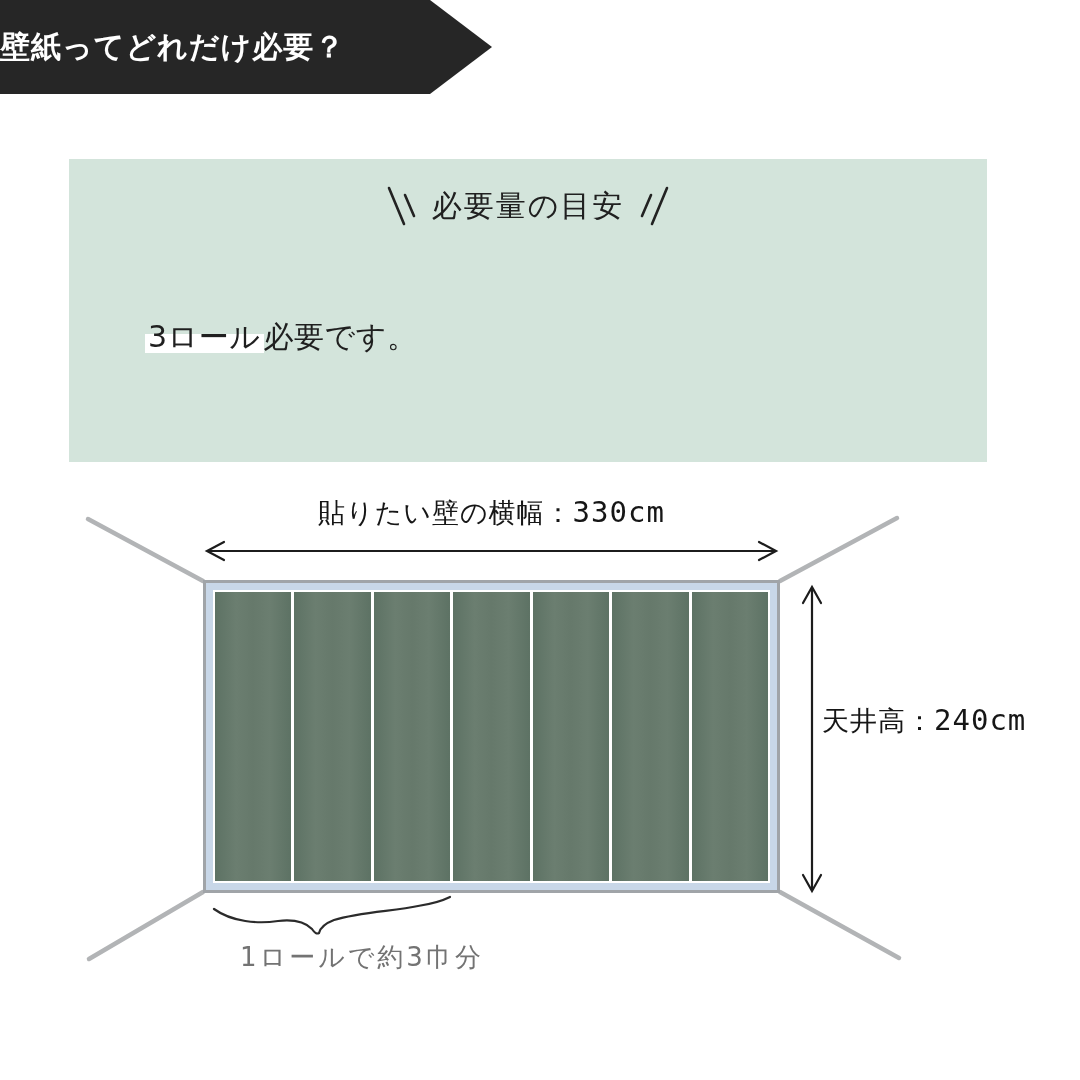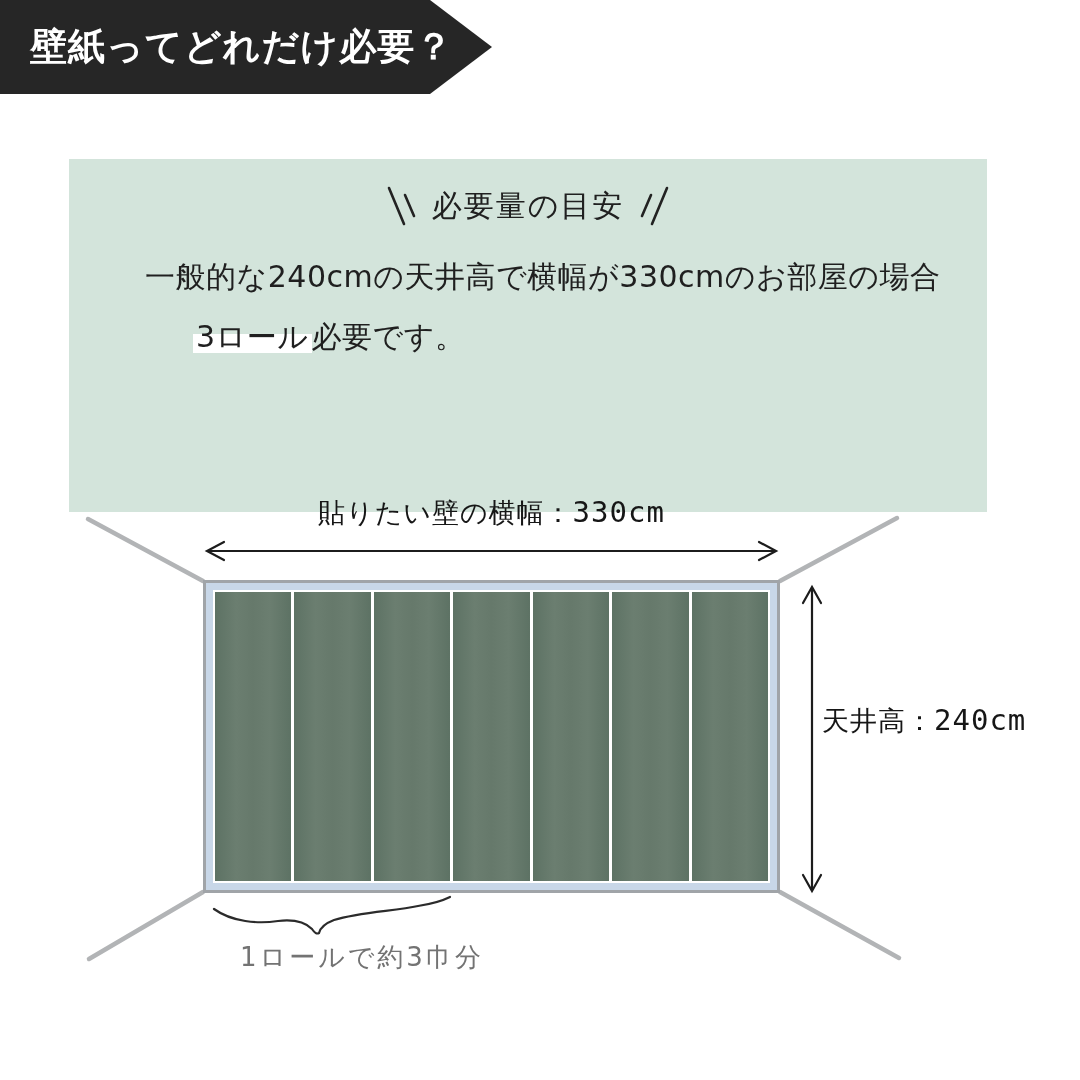--- a/index.html
+++ b/index.html
@@ -25,31 +25,30 @@
 
   
   .banner{
     position:absolute;left:0;top:0;
     width:492px;height:94px;
     background:var(--banner-bg);
     clip-path:polygon(0 0,430px 0,492px 50%,430px 100%,0 100%);
     display:flex;align-items:center;
   }
   .banner-title{
-    padding-left:30px;
-    font-size:37px;font-weight:bold;
+    font-size:30px;font-weight:bold;
     color:var(--banner-text);
     letter-spacing:1px;
     white-space:nowrap;
   }
 
   
   .info-box{
     position:absolute;left:69px;top:159px;
-    width:918px;height:353px;
+    width:918px;height:303px;
     background:var(--info-box-bg);
   }
   .info-heading-row{
     position:absolute;left:0;top:24px;width:100%;
     display:flex;justify-content:center;align-items:center;gap:14px;
   }
   .info-heading{
     font-size:30px;color:#202020;letter-spacing:2px;white-space:nowrap;
   }
   .decor-svg{display:block;}
@@ -58,21 +57,20 @@
     font-size:30px;line-height:38px;letter-spacing:.5px;
     white-space:nowrap;color:var(--text-dark);
   }
   .info-line1{top:99px;}
   .info-line2{top:159px;}
   .info-line3{top:215px;}
   .highlight{
     background-image:linear-gradient(180deg,
       rgba(255,255,255,0) 42%, #ffffff 42%, #ffffff 96%, rgba(255,255,255,0) 96%);
     padding:0 3px;
-    margin-left:48px;
   }
 
   
   .diagram-svg{
     position:absolute;left:0;top:0;width:1080px;height:1080px;
     pointer-events:none;
   }
   .wall{
     position:absolute;left:203px;top:580px;
     width:577px;height:313px;
@@ -115,21 +113,20 @@
     <svg class="decor-svg" width="36" height="46" viewBox="0 0 36 46">
       <path d="M7,5 L22,41" stroke="#222" stroke-width="2.6" stroke-linecap="round" fill="none"></path>
       <path d="M23,12 L32,33" stroke="#222" stroke-width="2.6" stroke-linecap="round" fill="none"></path>
     </svg>
     <span class="info-heading">必要量の目安</span>
     <svg class="decor-svg" width="36" height="46" viewBox="0 0 36 46">
       <path d="M29,5 L14,41" stroke="#222" stroke-width="2.6" stroke-linecap="round" fill="none"></path>
       <path d="M13,12 L4,33" stroke="#222" stroke-width="2.6" stroke-linecap="round" fill="none"></path>
     </svg>
   </div>
-  <div class="info-line info-line1">一般的な240cmの天井高で横幅が330cmのお部屋の場合</div>
   <div class="info-line info-line2"><span class="highlight">3ロール</span><span>必要です。</span></div>
 </div>
 
 <svg class="diagram-svg" viewBox="0 0 1080 1080">
 
   <g stroke="#b2b4b6" stroke-width="4.5" stroke-linecap="round">
     <line x1="88" y1="519" x2="203" y2="581"></line>
     <line x1="780" y1="581" x2="897" y2="518"></line>
     <line x1="203" y1="892" x2="89" y2="959"></line>
     <line x1="780" y1="892" x2="899" y2="958"></line>

